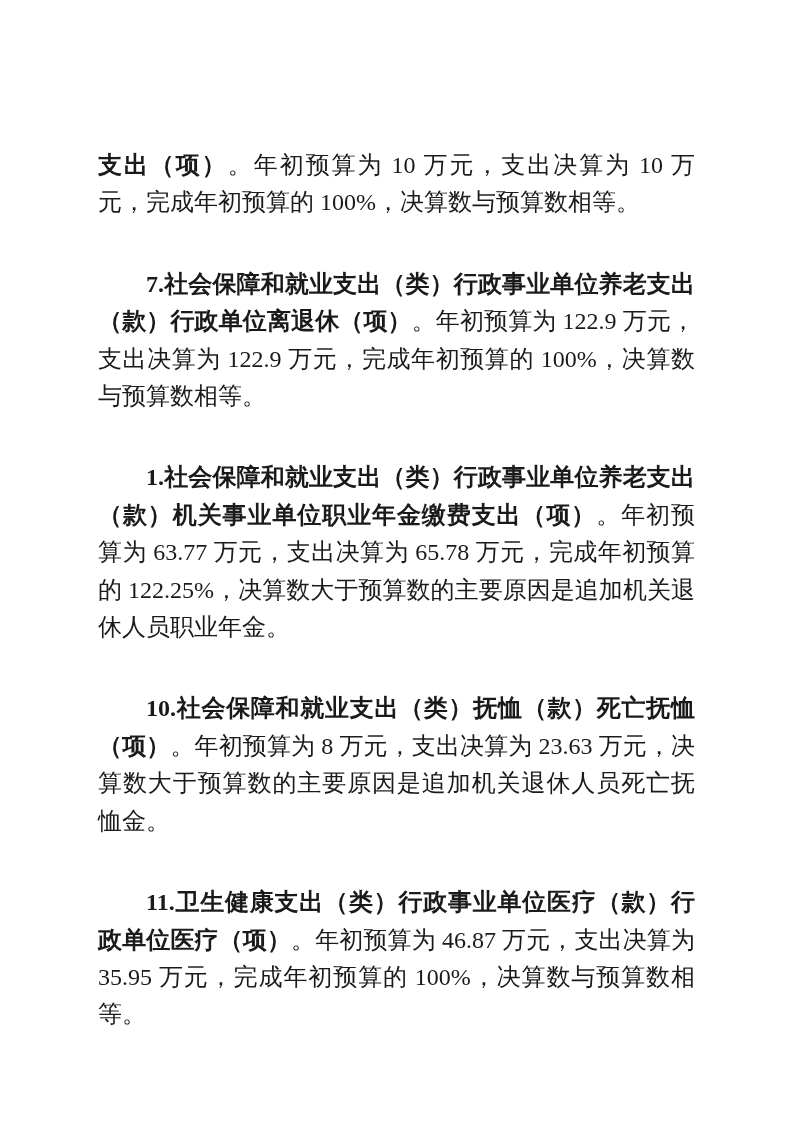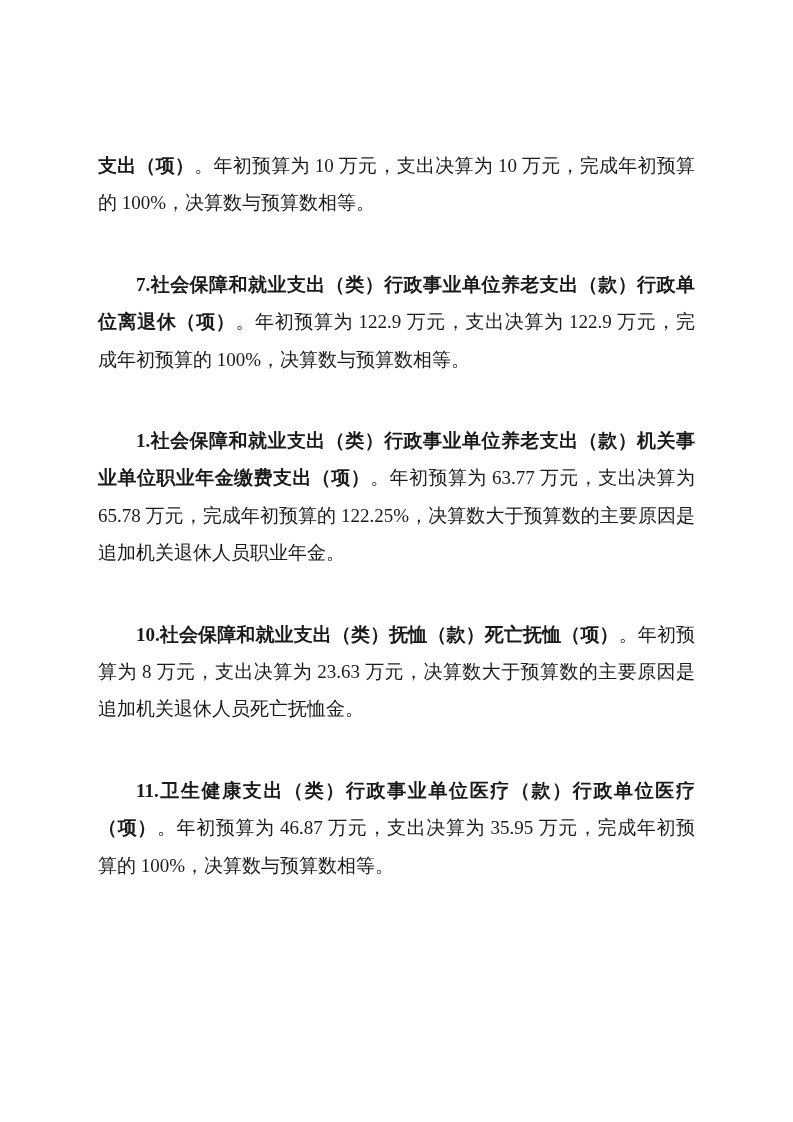--- a/index.html
+++ b/index.html
@@ -22,21 +22,21 @@
   }
   .doc-body {
     position: absolute;
     left: 98px;
     top: 147px;
     width: 597px;
   }
   p.para {
     margin: 0;
     padding: 0;
-    font-size: 19px;
+    font-size: 24px;
     line-height: 37.4px;
     text-align: justify;
     word-break: normal;
   }
   p.para.indent {
     text-indent: 2em;
     margin-top: 44px;
   }
   .seg-bold {
     font-weight: 700;

